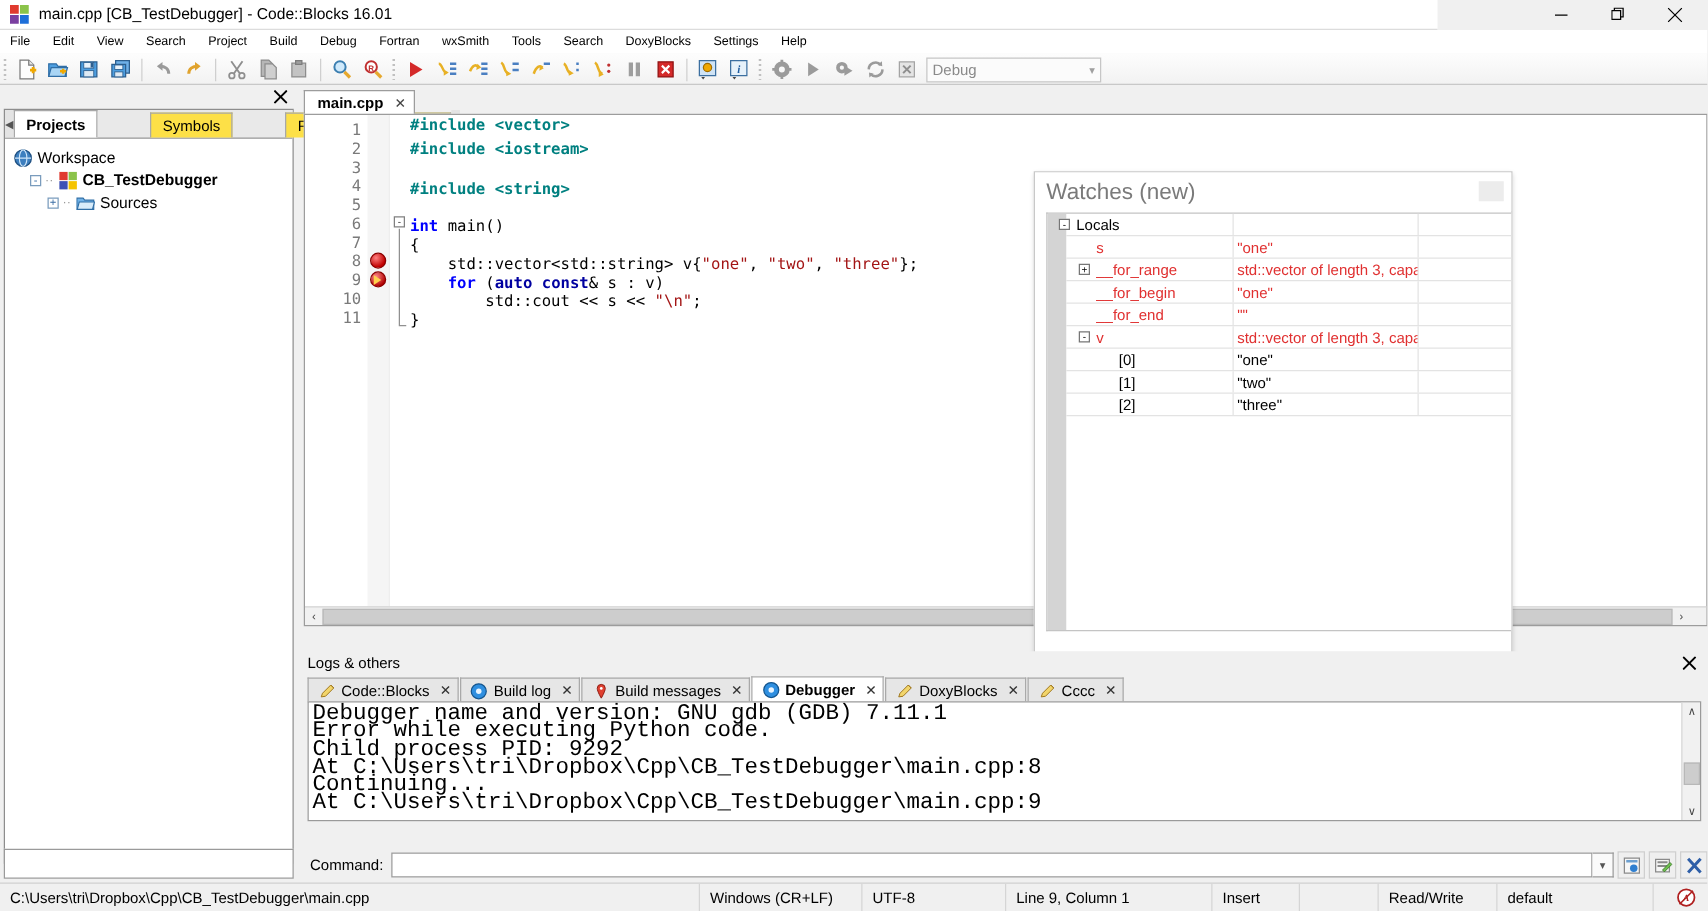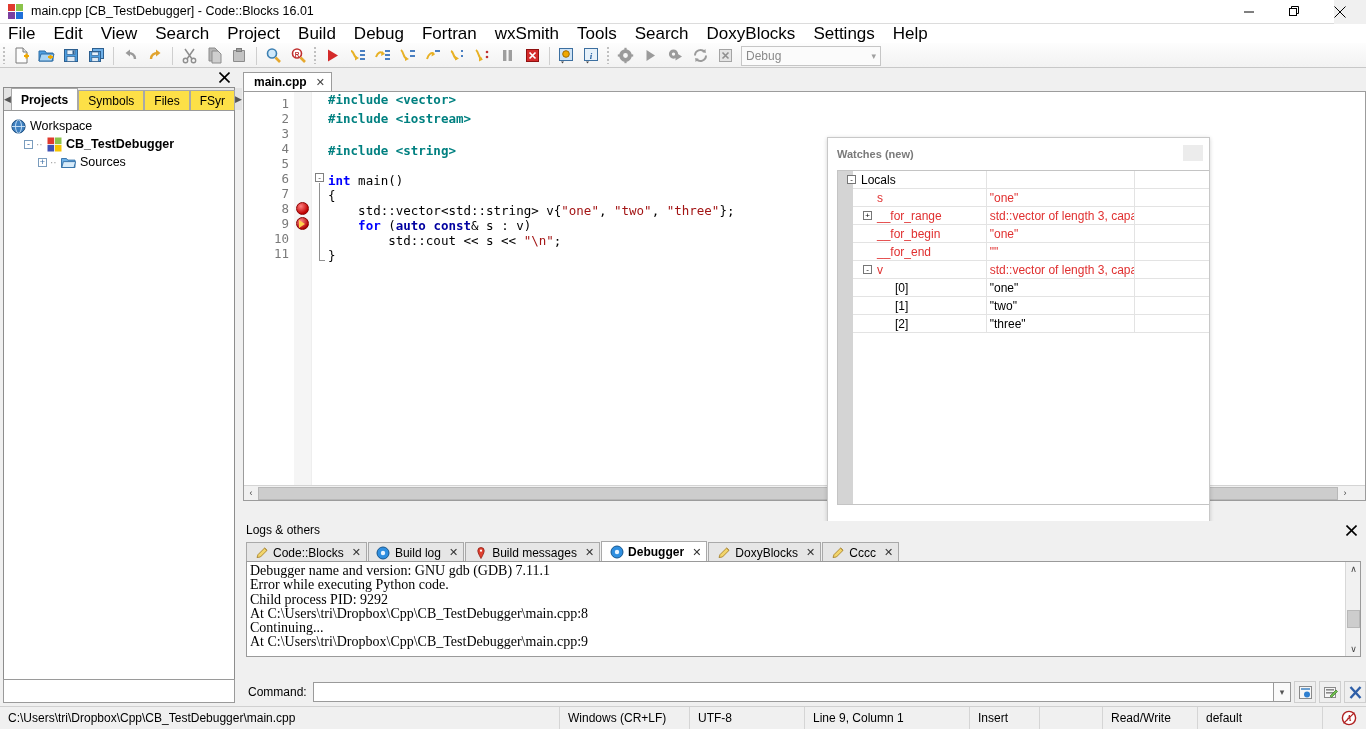--- a/index.html
+++ b/index.html
@@ -6,38 +6,38 @@
   html, body { margin:0; padding:0; }
   body {
     width:1366px; height:729px; overflow:hidden;
     font-family:"Liberation Sans", sans-serif;
     font-size:12px; color:#000; background:#f0f0f0;
     -webkit-font-smoothing:antialiased;
   }
   .app { position:relative; width:1366px; height:729px; background:#f0f0f0; }
 
   
-  .titlebar { position:absolute; left:0; top:0; width:1334px; height:24px;
+  .titlebar { position:absolute; left:0; top:0; width:1150px; height:24px;
       background:#ffffff; border-bottom:1px solid #dcdcdc; }
   .title-logo { position:absolute; left:8px; top:4px; width:16px; height:16px; }
   .title-text { position:absolute; left:31px; top:4px; font-size:12.5px; color:#000;
       white-space:nowrap; }
   .wbtn { position:absolute; top:0; width:45px; height:23px; cursor:default;
       display:flex; align-items:center; justify-content:center; }
   .wbtn svg { display:block; }
   #btn-min { left:1227px; }
   #btn-max { left:1272px; }
   #btn-close { left:1317px; }
 
   
   .menubar { position:absolute; left:0; top:24px; width:1366px; height:19px;
       background:#ffffff; }
   .menubar ul { list-style:none; margin:0; padding:0; display:flex;
       align-items:center; height:19px; }
-  .menubar li { padding:0 9px; font-size:17px; line-height:19px; color:#000;
+  .menubar li { padding:0 9px; font-size:10px; line-height:19px; color:#000;
       white-space:nowrap; cursor:default; }
   .menubar li:first-child { padding-left:8px; }
 
   
   .toolbar { position:absolute; left:0; top:43px; width:1366px; height:25px;
       background:linear-gradient(#fdfdfd,#f2f2f2); border-bottom:1px solid #c8c8c8; }
   .tgrip { width:9px; height:25px; position:relative; flex:0 0 auto; }
   .tgrip::before { content:""; position:absolute; left:3px; top:4px; width:2px; height:17px;
       background:repeating-linear-gradient(#c0c0c0 0 2px, transparent 2px 4px); }
   .trow { display:flex; align-items:center; height:25px; }
@@ -120,21 +120,21 @@
       background:#f1f1f1; border-top:1px solid #d4d4d4; display:flex; align-items:center; }
   .harrow { width:14px; height:15px; display:flex; align-items:center; justify-content:center;
       font-size:9px; color:#444; cursor:default; }
   .hthumb { height:13px; background:#cdcdcd; border:1px solid #b8b8b8; cursor:default; }
 
   
   .watches { position:absolute; left:827px; top:137px; width:383px; height:416px;
       background:#ffffff; border:1px solid #c8c8c8; box-shadow:0 1px 4px rgba(0,0,0,.18); }
   .w-title { position:absolute; left:0; top:0; width:381px; height:31px;
       background:#ffffff; display:flex; align-items:center; }
-  .w-title span { margin-left:9px; font-size:11px; color:#7a7a7a;font-weight:bold; }
+  .w-title span { margin-left:9px; font-size:18px; color:#7a7a7a; }
   .w-minbtn { position:absolute; right:6px; top:7px; width:20px; height:16px;
       background:#ececec; cursor:default; }
   .w-grid { position:absolute; left:9px; top:32px; width:372px; height:335px;
       border:1px solid #c4c4c4; border-right:none; background:#fff; }
   .w-rail { position:absolute; left:0; top:0; width:15px; height:333px; background:#d4d4d4; }
   .wrow { position:relative; height:18px; display:flex; border-bottom:1px solid #e3e3e3; }
   .wc1 { width:136px; border-right:1px solid #e3e3e3; position:relative;
       display:flex; align-items:center; font-size:12px; }
   .wc2 { width:151px; border-right:1px solid #e3e3e3; display:flex; align-items:center;
       padding-left:3px; font-size:12px; overflow:hidden; white-space:nowrap; }
@@ -155,22 +155,22 @@
       align-items:flex-end; }
   .ltab { height:20px; display:flex; align-items:center; padding:0 5px 0 7px;
       background:#e6e6e6; border:1px solid #a9a9a9; border-bottom:none;
       font-size:12px; margin-right:1px; cursor:default; white-space:nowrap; }
   .ltab.active { background:#ffffff; font-weight:bold; height:21px; }
   .ltab .licon { width:15px; height:15px; margin-right:4px; display:flex;
       align-items:center; justify-content:center; flex:0 0 auto; }
   .ltab .x { margin-left:8px; font-size:11px; font-weight:normal; color:#333; cursor:default; }
   .logbody { position:absolute; left:3px; top:40px; width:1115px; height:96px;
       background:#ffffff; border:1px solid #9a9a9a; overflow:hidden; }
-  .logtext { padding:2px 0 0 3px; font-family:Liberation Serif, serif;
-      font-size:14px; line-height:14.3px; white-space:pre; }
+  .logtext { padding:2px 0 0 3px; font-family:Liberation Mono, monospace;
+      font-size:18px; line-height:14.3px; white-space:pre; }
   .vscroll { position:absolute; right:0; top:0; width:15px; height:94px;
       background:#f1f1f1; border-left:1px solid #d8d8d8; }
   .varrow { width:15px; height:14px; display:flex; align-items:center;
       justify-content:center; font-size:9px; color:#444; cursor:default; }
   .vthumb { position:absolute; left:1px; width:13px; background:#cdcdcd;
       border:1px solid #b8b8b8; cursor:default; }
 
   
   .cmdbar { position:absolute; left:243px; top:679px; width:1123px; height:26px;
       background:#f0f0f0; display:flex; align-items:center; }
@@ -462,21 +462,21 @@
   <div class="mgmt">
     <div class="mgmt-close">
       <svg width="11" height="11" viewBox="0 0 11 11">
         <line x1="0.5" y1="0.5" x2="10.5" y2="10.5" stroke="#000" stroke-width="1.6"></line>
         <line x1="10.5" y1="0.5" x2="0.5" y2="10.5" stroke="#000" stroke-width="1.6"></line>
       </svg>
     </div>
     <div class="mgmt-body">
       <div class="tabstrip">
         <div class="tab-scroll">◀</div>
-        <div id="mgmt-tabs" style="display:flex;align-items:flex-end;">
+        <div id="mgmt-tabs" style="display:flex;align-items:flex-end;gap:42px;">
             <div class="tab active">Projects</div>
             <div class="tab">Symbols</div>
             <div class="tab">Files</div>
             <div class="tab">FSyr</div>
           </div>
         <div class="tab-scroll" style="margin-left:auto;">▶</div>
       </div>
       <div class="tree" id="project-tree">
           <div class="tnode" style="padding-left: 0px;">
             <span class="ico">

